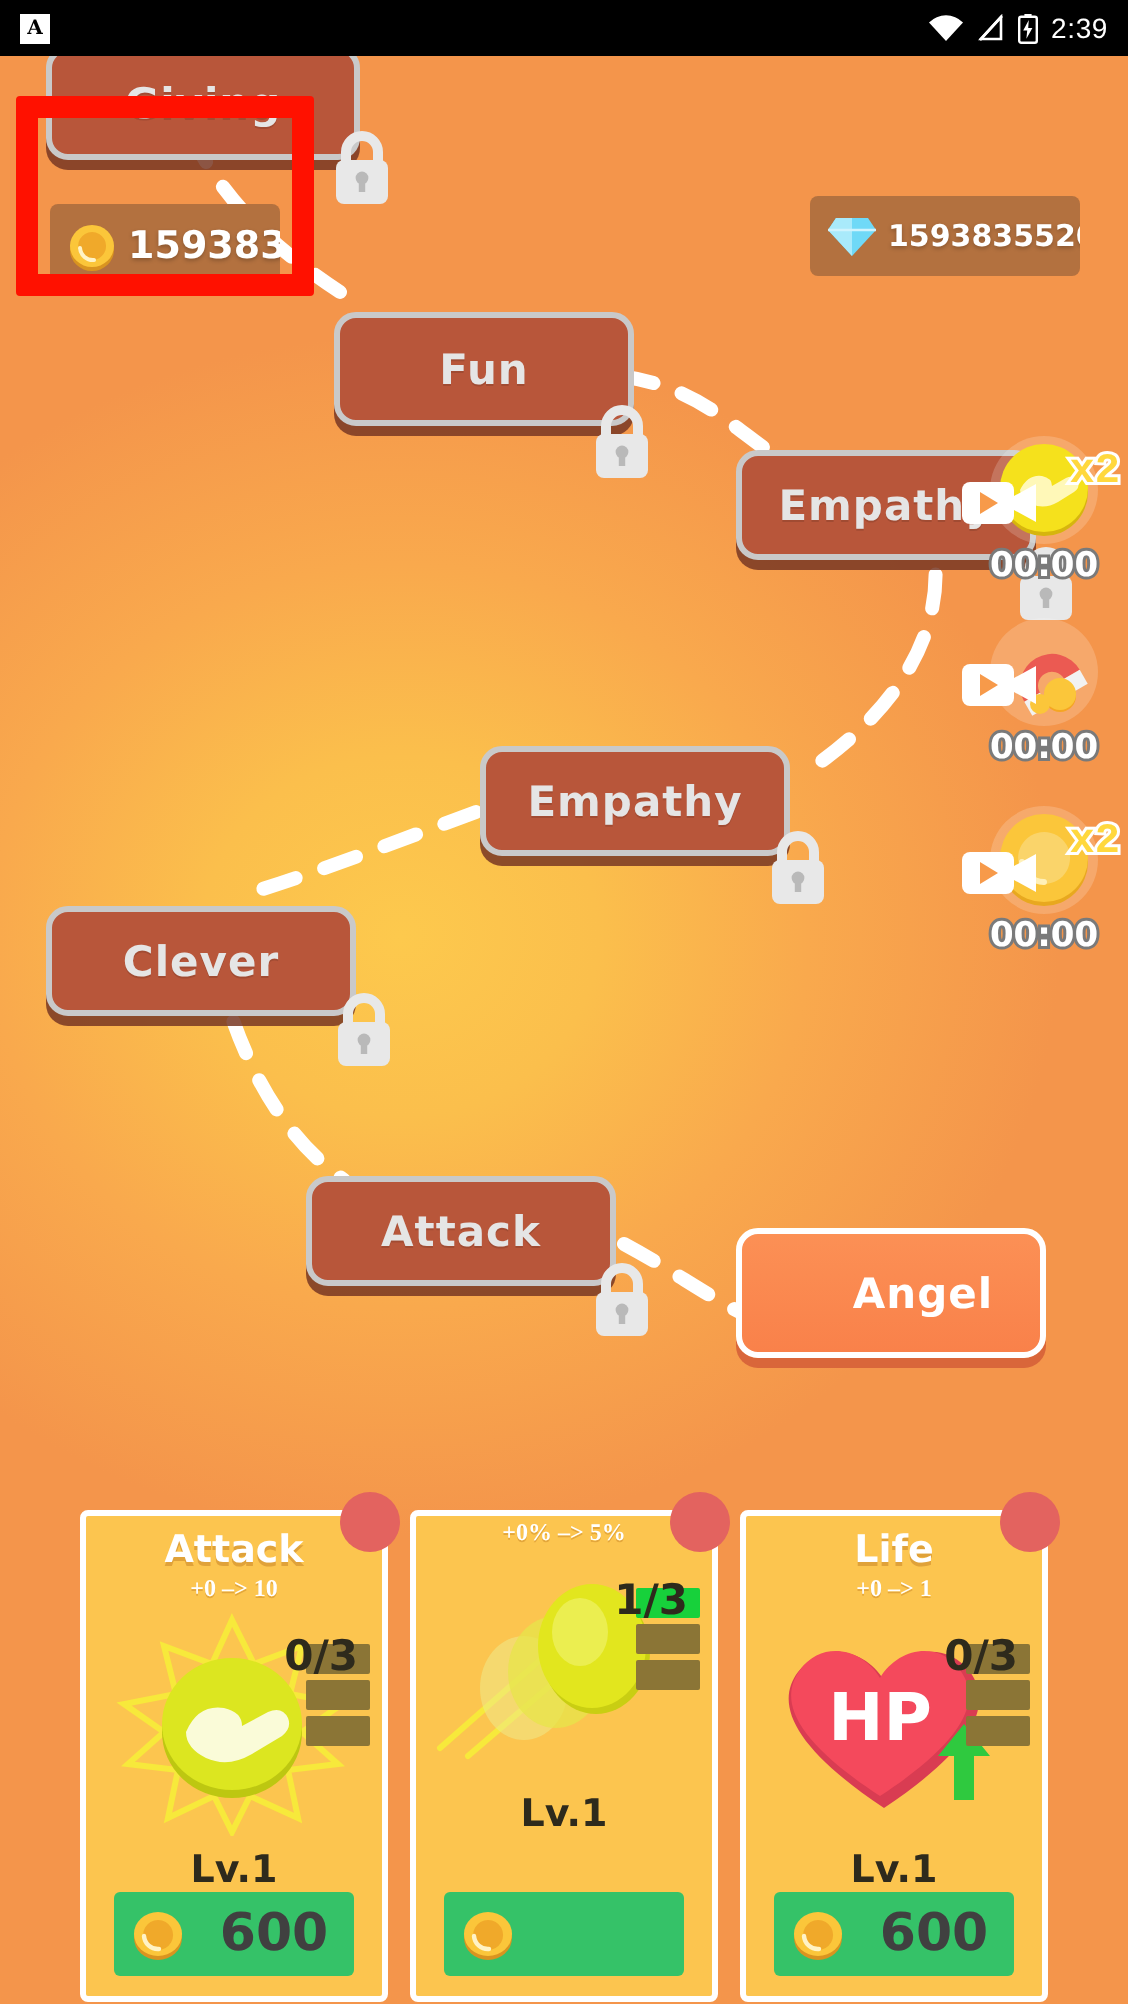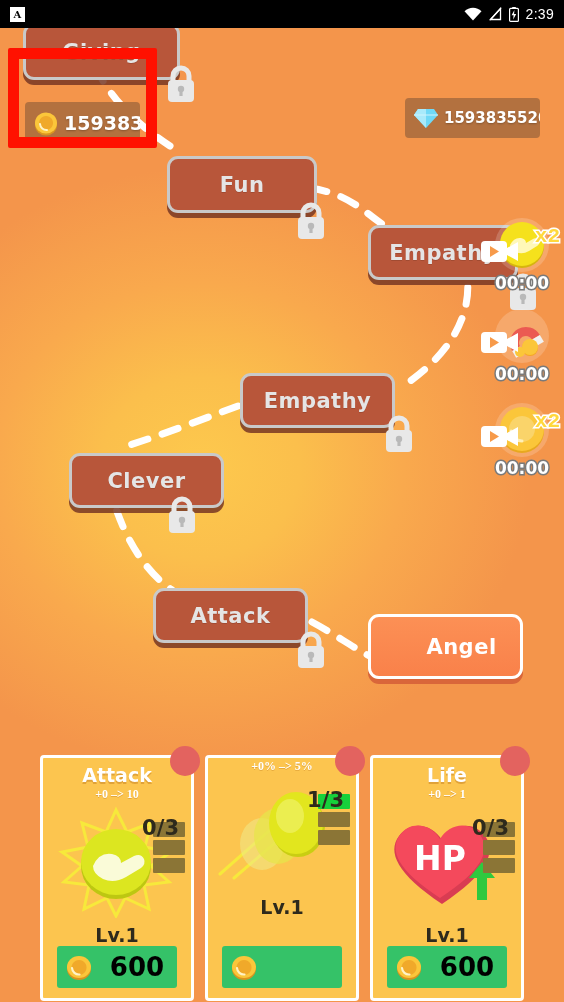--- a/index.html
+++ b/index.html
@@ -140,21 +140,21 @@
   .card-level{
     color:#2E2A1C; font-weight:bold; font-size:19px;
     font-family:"DejaVu Sans", sans-serif; margin-top:2px;
   }
   .price-bar{
     position:absolute; left:14px; right:14px; bottom:10px; height:42px;
     background:#35C268; border-radius:3px;
     display:flex; align-items:center; gap:8px; padding-left:8px;
   }
   .price-value{
-    color:#000000; font-weight:bold; font-size:26px;
+    color:#404040; font-weight:bold; font-size:26px;
     font-family:"DejaVu Sans", sans-serif; flex:1; text-align:center;
     padding-right:4px;
   }
   .card-dot{
     position:absolute; right:-9px; top:-12px;
     width:30px; height:30px; border-radius:50%;
     background:#E3635F; z-index:6;
   }
 </style>
 </head>
@@ -227,21 +227,21 @@
   <div class="node locked" style="left:240px; top:345px; width:155px; height:55px;">
     <span class="node-label">Empathy</span>
   </div>
   <svg class="lock" style="left:381px; top:385px;" width="36" height="42" viewBox="0 0 36 42">
     <path d="M10 18 v-5 a8 8 0 0 1 16 0 v5" fill="none" stroke="#E8E8E8" stroke-width="5"></path>
     <rect x="5" y="17" width="26" height="22" rx="4" fill="#E8E8E8"></rect>
     <circle cx="18" cy="26" r="3.2" fill="#B9B9B9"></circle>
     <rect x="16.4" y="26" width="3.2" height="7" fill="#B9B9B9"></rect>
   </svg>
 
-  <div class="node locked" style="left:23px; top:425px; width:155px; height:55px;margin-left:46px;">
+  <div class="node locked" style="left:23px; top:425px; width:155px; height:55px;">
     <span class="node-label">Clever</span>
   </div>
   <svg class="lock" style="left:164px; top:466px;" width="36" height="42" viewBox="0 0 36 42">
     <path d="M10 18 v-5 a8 8 0 0 1 16 0 v5" fill="none" stroke="#E8E8E8" stroke-width="5"></path>
     <rect x="5" y="17" width="26" height="22" rx="4" fill="#E8E8E8"></rect>
     <circle cx="18" cy="26" r="3.2" fill="#B9B9B9"></circle>
     <rect x="16.4" y="26" width="3.2" height="7" fill="#B9B9B9"></rect>
   </svg>
 
   <div class="node locked" style="left:153px; top:560px; width:155px; height:55px;">

